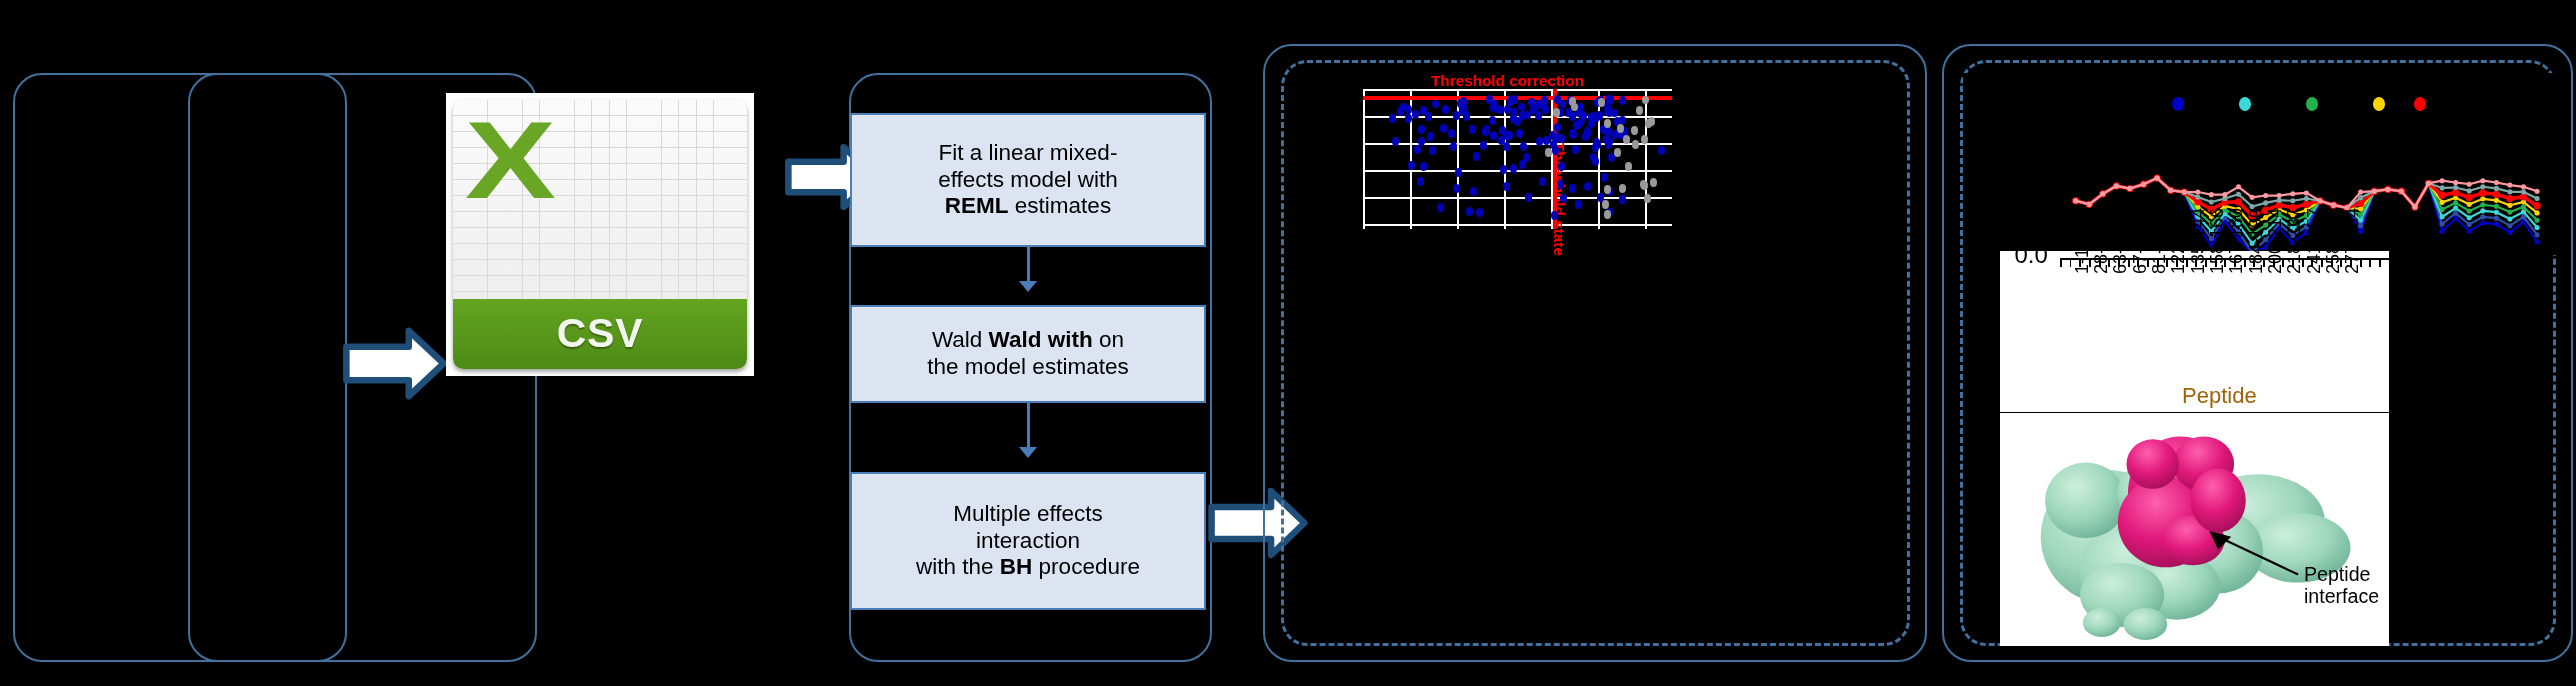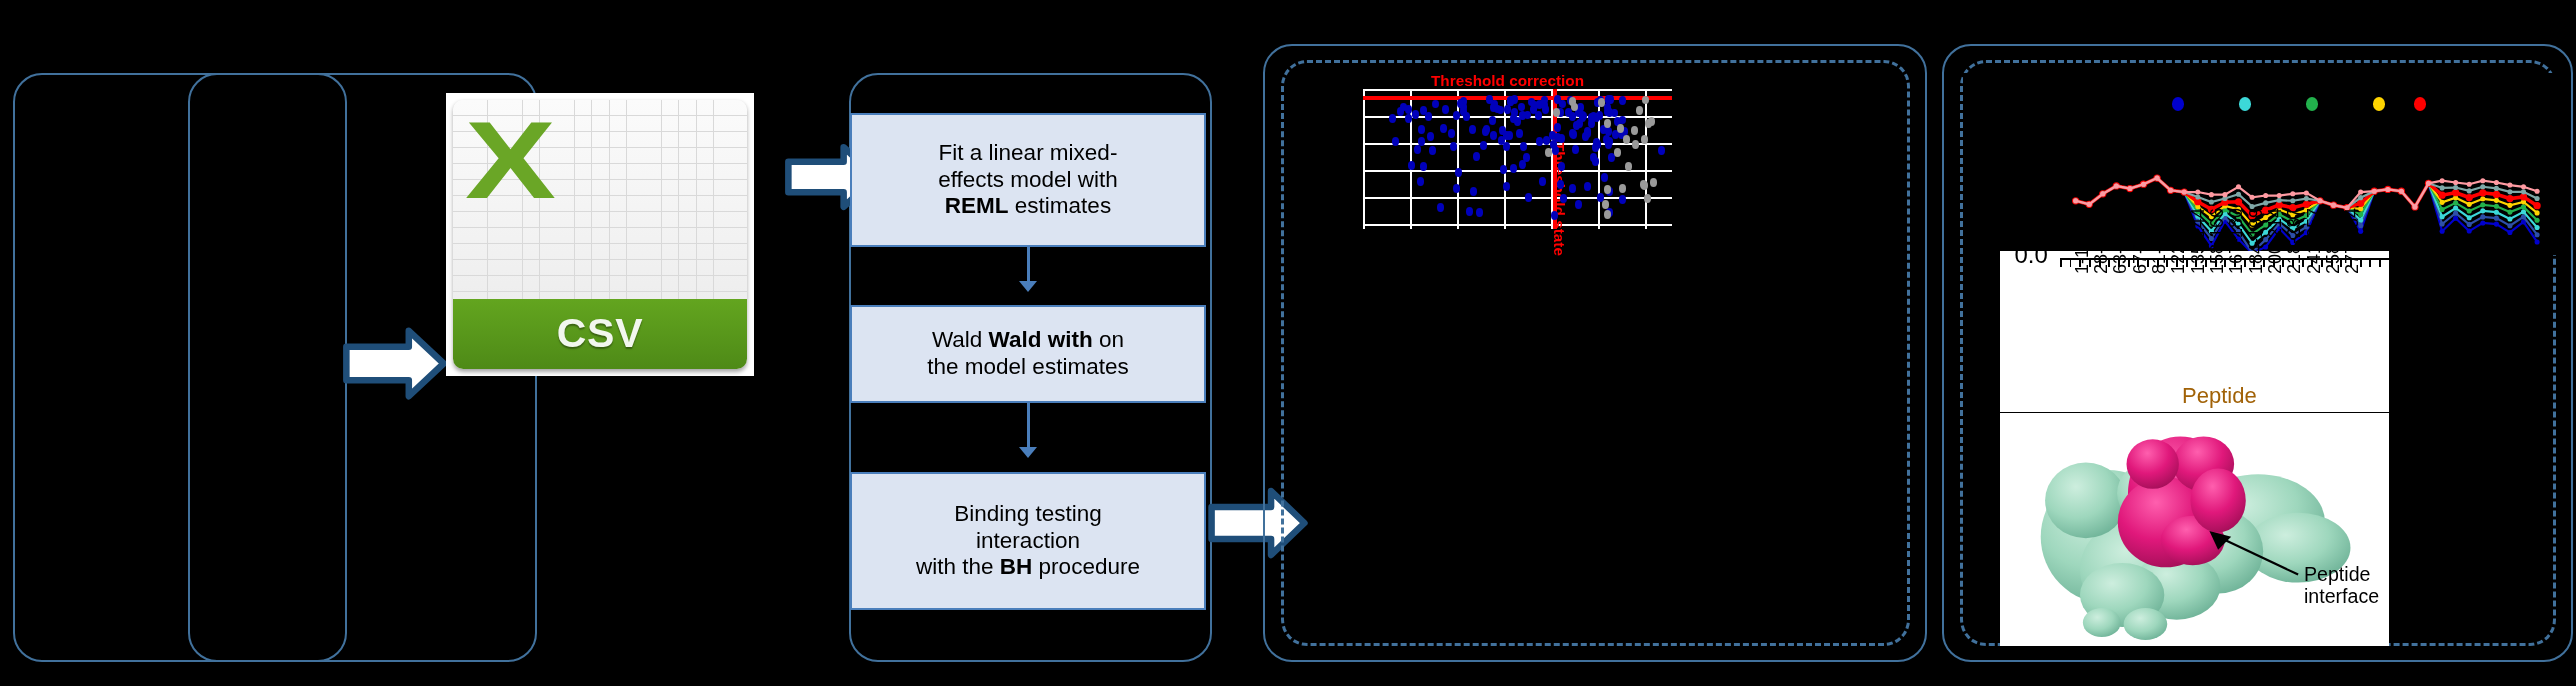--- a/index.html
+++ b/index.html
@@ -116,21 +116,21 @@
   <div>
     <span>Wald </span><b>Wald with</b><span> on</span><br>
     <span>the model estimates</span>
   </div>
 </div>
 <div class="vconn" style="left:1027px;top:403px;height:45px;"></div>
 <div class="vtip" style="left:1019px;top:447px;"></div>
 
 <div class="pbox" style="left:850px;top:472px;width:356px;height:138px;">
   <div>
-    <span>Binding testing</span><br>
+    <span>Multiple effects</span><br>
     <span>interaction</span><br>
     <span>with the </span><b>BH</b><span> procedure</span>
   </div>
 </div>
 
 <div class="arrow" style="left:1207px;top:486px;width:102px;height:74px;">
   <svg width="102" height="74" viewBox="0 0 140 102">
     <path d="M6 29 L88 29 L88 7 L134 51 L88 95 L88 73 L6 73 Z" fill="#ffffff" stroke="#1F4E79" stroke-width="9" stroke-linejoin="round"></path>
   </svg>
 </div>

